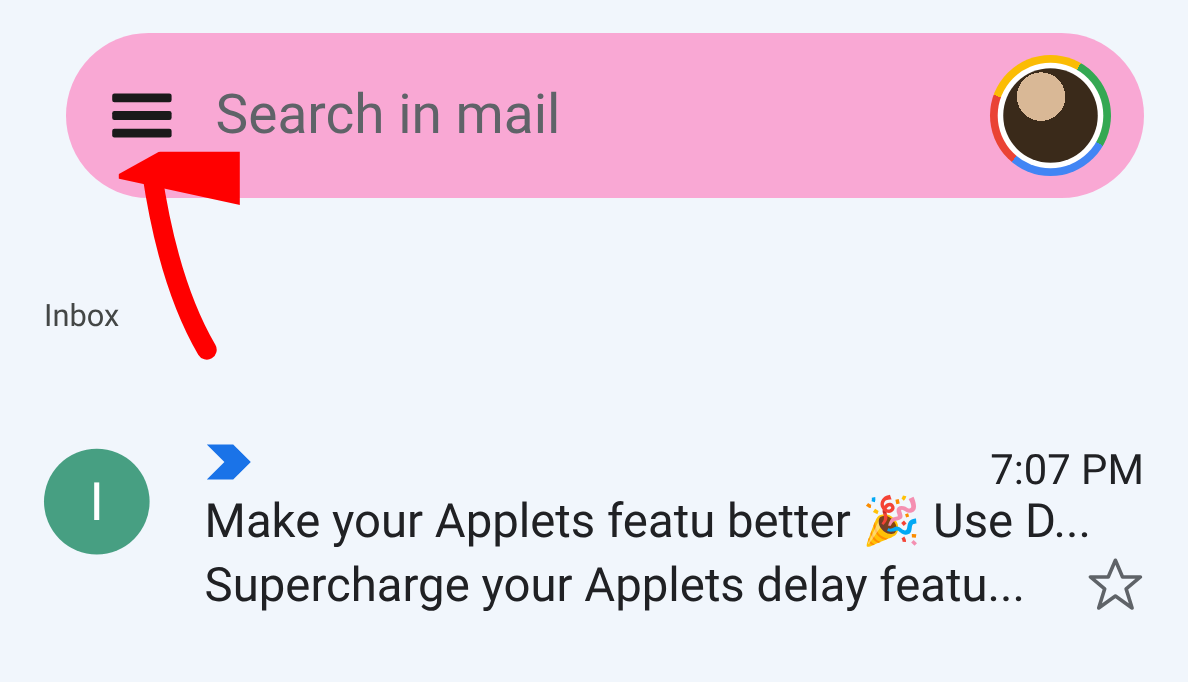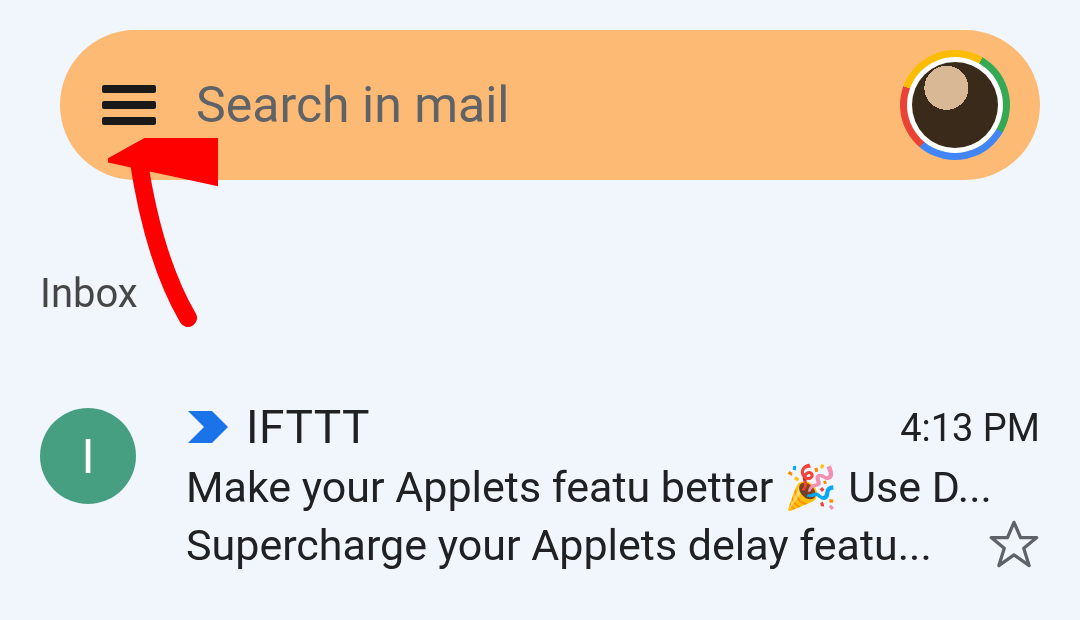--- a/index.html
+++ b/index.html
@@ -9,21 +9,21 @@
       background: #f1f6fc;
       overflow: hidden;
       position: relative;
     }
     .search-bar {
       position: absolute;
       left: 60px;
       right: 40px;
       top: 30px;
       height: 150px;
-      background: #fdba74;
+      background: #f9a8d4;
       border-radius: 75px;
       display: flex;
       align-items: center;
       padding: 0 30px;
     }
     .hamburger {
       width: 54px;
       height: 40px;
       display: flex;
       flex-direction: column;
@@ -73,21 +73,21 @@
       position: absolute;
       left: 108px;
       top: 138px;
       pointer-events: none;
     }
     .annotation-arrow svg { display: block; }
     .inbox-label {
       position: absolute;
       left: 40px;
       top: 270px;
-      font-size: 40px;
+      font-size: 28px;
       color: #444746;
     }
     .mail-item {
       position: absolute;
       left: 40px;
       right: 40px;
       top: 400px;
       display: flex;
       align-items: flex-start;
     }
@@ -184,22 +184,21 @@
   <div class="sender-circle">
     <span>I</span>
   </div>
   <div class="mail-content">
     <div class="mail-header-row">
       <span class="importance-icon">
         <svg width="44" height="40" viewBox="0 0 44 40">
           <path d="M2,4 L26,4 L42,20 L26,36 L2,36 L18,20 Z" fill="#1a73e8"></path>
         </svg>
       </span>
-      <span class="sender-name">IFTTT</span>
-      <span class="mail-time">4:13 PM</span>
+      <span class="mail-time">7:07 PM</span>
     </div>
     <div class="mail-subject">Make your Applets featu better 🎉 Use D...</div>
     <div class="mail-snippet-row">
       <div class="mail-snippet">Supercharge your Applets   delay featu...</div>
       <div class="star-btn">
         <svg width="52" height="52" viewBox="0 0 48 48">
           <path d="M24,4 L30,18 L45,18 L33,28 L38,44 L24,34 L10,44 L15,28 L3,18 L18,18 Z" fill="none" stroke="#5f6368" stroke-width="3" stroke-linejoin="round"></path>
         </svg>
       </div>
     </div>

